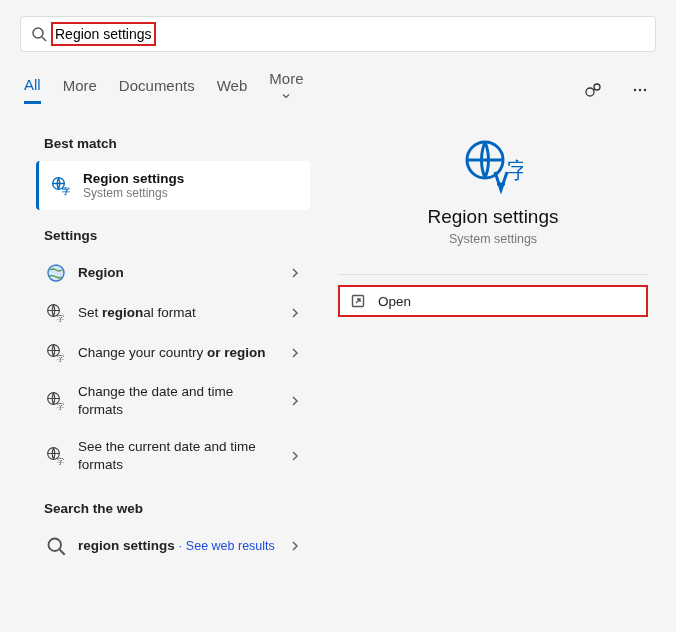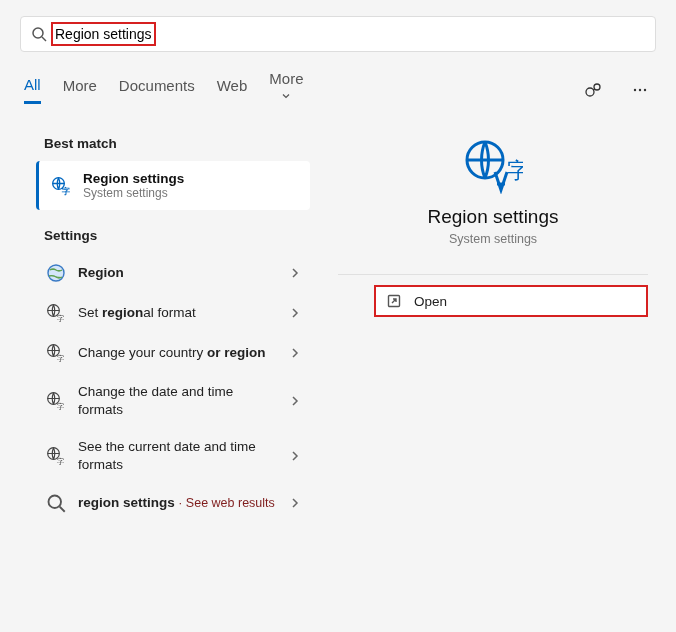--- a/index.html
+++ b/index.html
@@ -55,37 +55,36 @@
     .setting-row {
       display: flex;
       align-items: center;
       padding: 10px 10px 10px 10px;
       gap: 12px;
       cursor: pointer;
     }
     .setting-row .label { flex: 1; font-size: 13.5px; color: #222; line-height: 1.3; }
     .chevron { color: #666; }
     
-    .web-row .webhint { color: #7f1d1d; font-size: 12.5px; }
+    .web-row .webhint { color: #1d4ed8; font-size: 12.5px; }
     
     .right-panel { flex: 1; padding-top: 20px; display: flex; flex-direction: column; align-items: center; }
     .app-icon-big { width: 60px; height: 56px; color: #0067c0; margin-bottom: 12px; }
     .app-title { font-size: 19px; color: #111; margin-bottom: 4px; }
     .app-sub { font-size: 12.5px; color: #777; margin-bottom: 28px; }
     
     .action-bar { width: 310px; border-top: 1px solid #e0e0e0; padding-top: 10px; }
     .open-row {
       border: 2.5px solid #d62020;
       padding: 6px 10px;
       display: flex;
       align-items: center;
       gap: 12px;
       cursor: pointer;
       background: #fff;
-      margin-left: 36px;
     }
     .open-icon { width: 16px; height: 16px; color: #555; }
     .open-label { font-size: 13.5px; color: #222; }
     
     b { font-weight: 700; }
   </style>
 </head>
 <body>
 
 <div class="search-bar">
@@ -195,20 +194,21 @@
           <circle cx="9" cy="9" r="7"></circle>
           <path d="M2 9 h14 M9 2 a10 14 0 0 1 0 14 M9 2 a10 14 0 0 0 0 14"></path>
           <text x="13" y="21" font-size="9" fill="#444" stroke="none">字</text>
         </svg>
       <div class="label">See the current date and time formats</div>
       <svg class="chevron" width="10" height="12" viewBox="0 0 10 12" fill="none" stroke="currentColor" stroke-width="1.5">
           <path d="M3 2 L7 6 L3 10"></path>
         </svg>
     </div>
 
+    <div class="section-title">Search the web</div>
 
     <div class="setting-row web-row">
       <svg class="item-icon" viewBox="0 0 16 16" fill="none" stroke="#555" stroke-width="1.5">
           <circle cx="7" cy="7" r="5"></circle>
           <line x1="11" y1="11" x2="15" y2="15"></line>
         </svg>
       <div class="label"><b>region settings</b><span class="webhint"> · See web results</span></div>
       <svg class="chevron" width="10" height="12" viewBox="0 0 10 12" fill="none" stroke="currentColor" stroke-width="1.5">
           <path d="M3 2 L7 6 L3 10"></path>
         </svg>

